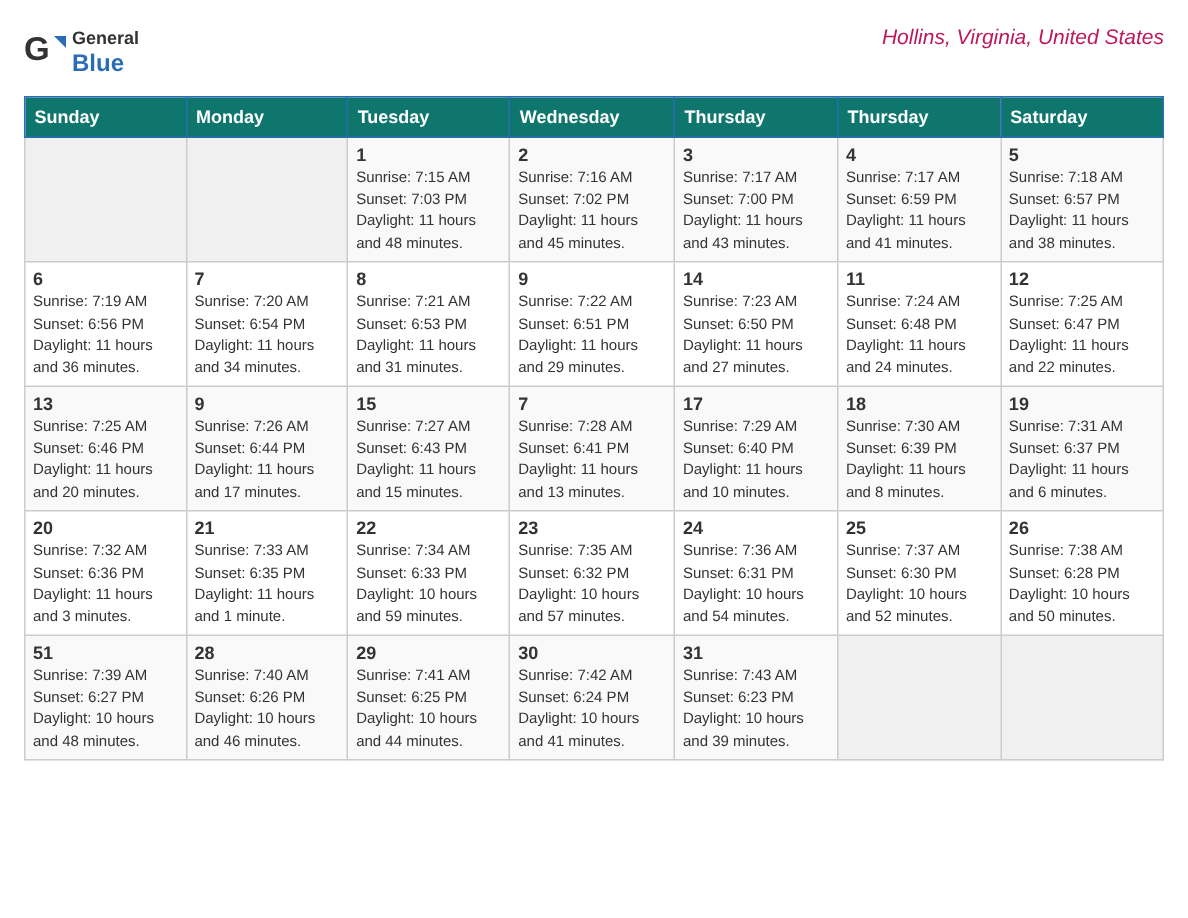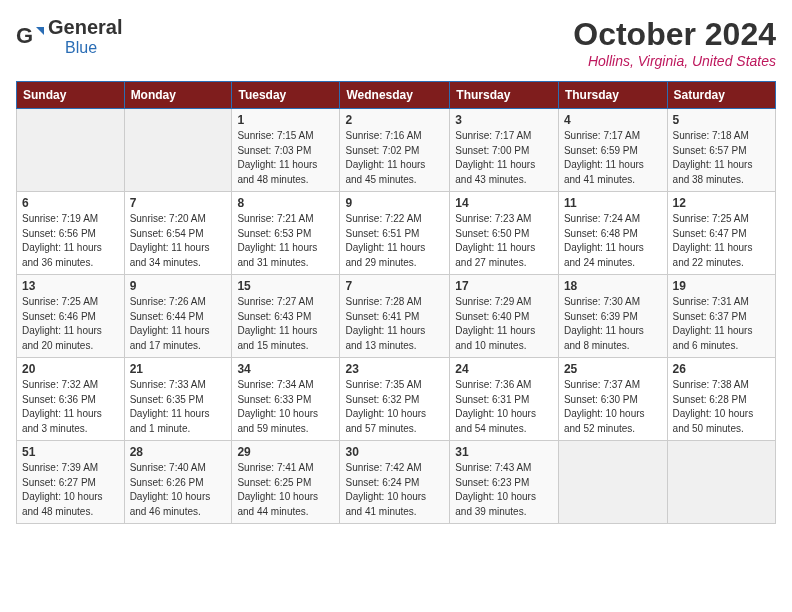--- a/index.html
+++ b/index.html
@@ -37,21 +37,21 @@
       font-size: 14px;
       color: #be185d;
       font-style: italic;
     }
     table {
       width: 100%;
       border-collapse: collapse;
       border: 1px solid #ccc;
     }
     thead tr {
-      background-color: #7f1d1d;
+      background-color: #0f766e;
     }
     thead th {
       color: #fff;
       font-size: 12px;
       font-weight: bold;
       padding: 6px 6px;
       text-align: left;
       border: 1px solid #2a6db5;
     }
     tbody tr {
@@ -89,26 +89,25 @@
 </head>
 <body>
 
 <div class="header">
   <div class="logo">
     <svg class="logo-icon" viewBox="0 0 28 28">
       <text x="0" y="20" font-size="22" font-weight="bold" fill="#333">G</text>
       <polygon points="20,4 28,4 28,12" fill="#2a6db5"></polygon>
     </svg>
     <div>
-      <span style="font-weight:bold;font-size:20px;color:#333;">General</span><br>
-      <span style="font-weight:normal;font-size:16px;color:#2a6db5;margin-left:17px;">Blue</span>
+      <span style="font-weight:bold;font-size:12px;color:#333;">General</span><br>
+      <span style="font-weight:bold;font-size:16px;color:#2a6db5;">Blue</span>
     </div>
   </div>
   <div class="title-block">
-    <div class="calendar-title">October 2024</div>
     <div class="calendar-subtitle">Hollins, Virginia, United States</div>
   </div>
 </div>
 
 <table>
   <thead>
     <tr>
     <th>Sunday</th>
         <th>Monday</th>
         <th>Tuesday</th>
@@ -206,21 +205,21 @@
       <tr>
         <td>
           <span class="day-number">20</span>
           <div class="day-info">Sunrise: 7:32 AM<br>Sunset: 6:36 PM<br>Daylight: 11 hours and 3 minutes.</div>
         </td>
         <td>
           <span class="day-number">21</span>
           <div class="day-info">Sunrise: 7:33 AM<br>Sunset: 6:35 PM<br>Daylight: 11 hours and 1 minute.</div>
         </td>
         <td>
-          <span class="day-number">34</span>
+          <span class="day-number">22</span>
           <div class="day-info">Sunrise: 7:34 AM<br>Sunset: 6:33 PM<br>Daylight: 10 hours and 59 minutes.</div>
         </td>
         <td>
           <span class="day-number">23</span>
           <div class="day-info">Sunrise: 7:35 AM<br>Sunset: 6:32 PM<br>Daylight: 10 hours and 57 minutes.</div>
         </td>
         <td>
           <span class="day-number">24</span>
           <div class="day-info">Sunrise: 7:36 AM<br>Sunset: 6:31 PM<br>Daylight: 10 hours and 54 minutes.</div>
         </td>

